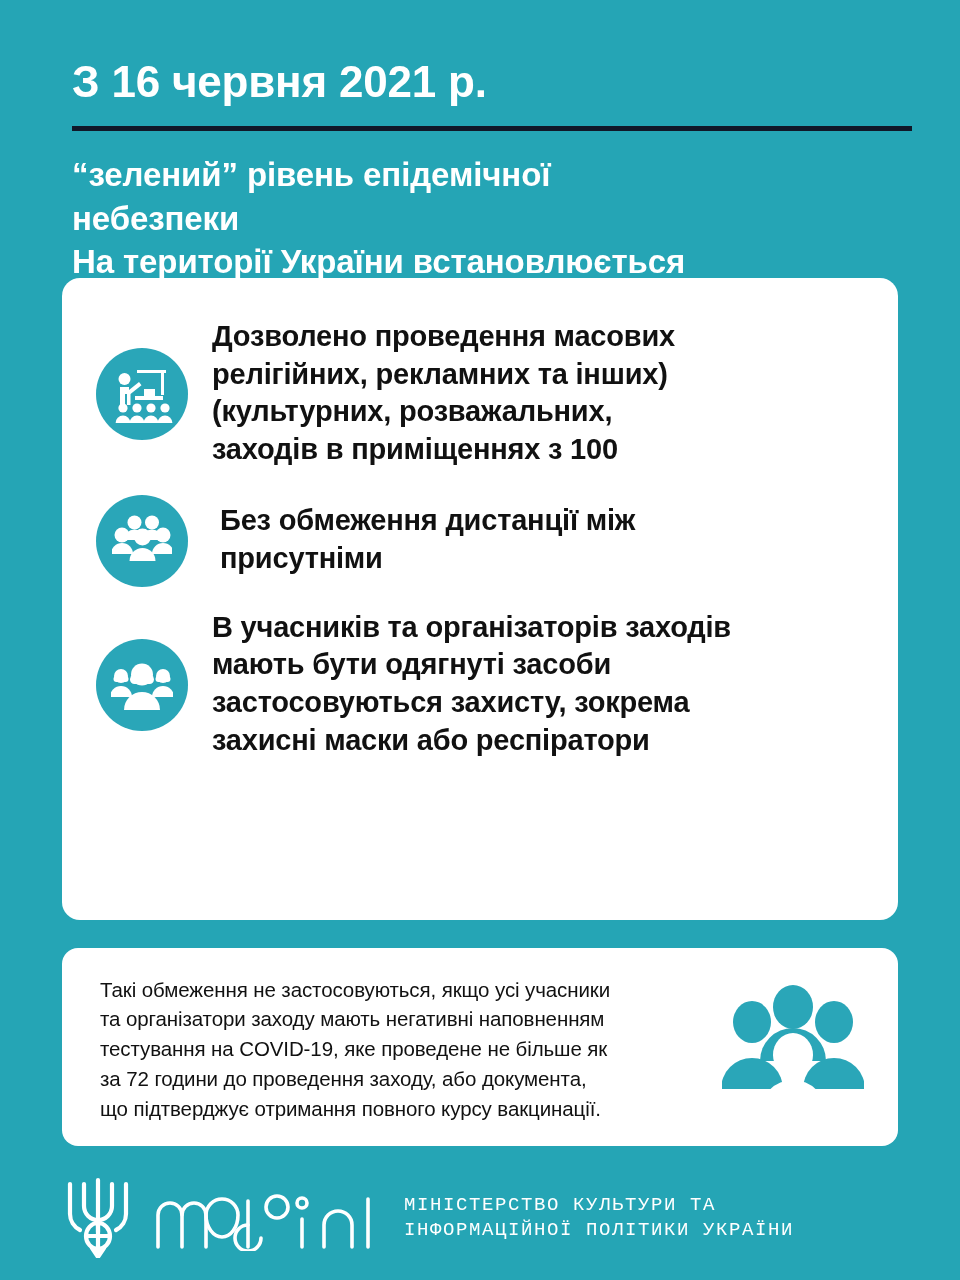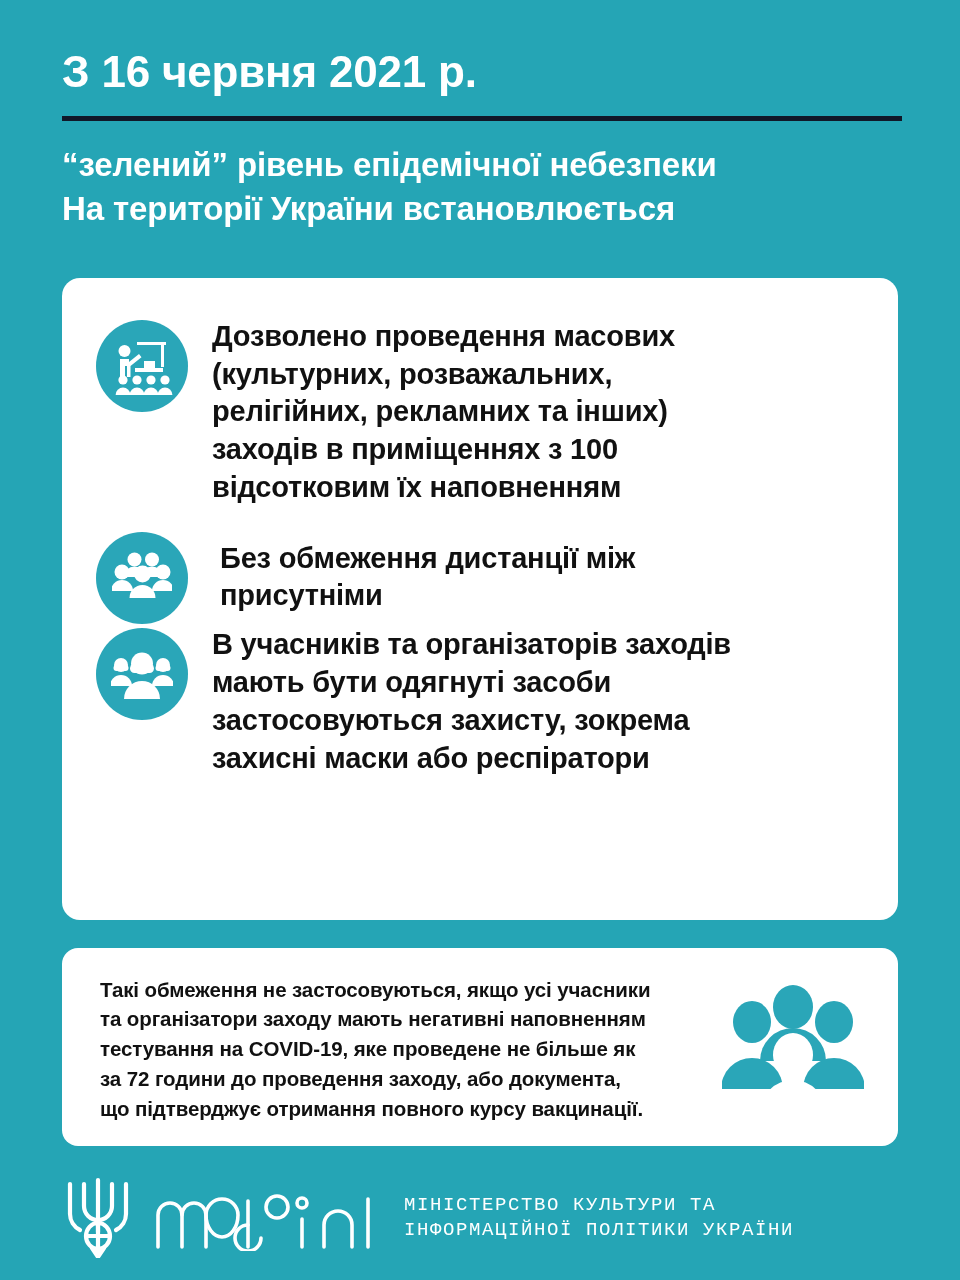--- a/index.html
+++ b/index.html
@@ -13,21 +13,21 @@
     background: #25a5b5;
     font-family: "Liberation Sans", sans-serif;
     position: relative;
     overflow: hidden;
   }
 
   .poster {
     width: 782px;
     height: 1280px;
     position: relative;
-    padding: 2px;
+    padding: 12px;
   }
 
   
   .header {
     padding: 46px 60px 0 60px;
   }
 
   .header-date {
     color: #ffffff;
     font-size: 44px;
@@ -60,21 +60,21 @@
     top: 278px;
     width: 836px;
     height: 642px;
     background: #ffffff;
     border-radius: 18px;
     padding: 34px 34px 20px 34px;
   }
 
   .rule-item {
     display: flex;
-    align-items: flex-start;
+    align-items: center;
     gap: 24px;
   }
 
   .rule-item.align-center { align-items: center; gap: 32px; }
 
   .icon-badge {
     flex: 0 0 auto;
     width: 92px;
     height: 92px;
     border-radius: 50%;
@@ -94,41 +94,41 @@
     line-height: 1.3;
     letter-spacing: -0.2px;
     padding-top: 2px;
   }
 
   .rule-text .line { display: block; }
 
   
   .rule-item-1 { margin-top: 4px; }
   .rule-item-2 { margin-top: 22px; }
-  .rule-item-3 { }
+  .rule-item-3 { margin-top: 20px; }
 
   
   .note-card {
     position: absolute;
     left: 62px;
     top: 948px;
     width: 836px;
     height: 198px;
     background: #ffffff;
     border-radius: 16px;
     padding: 26px 30px 22px 38px;
     display: flex;
     align-items: center;
     gap: 16px;
   }
 
   .note-text {
     color: #111111;
     font-size: 20.5px;
-    font-weight: 700;
+    font-weight: 400;
     line-height: 1.45;
     letter-spacing: -0.1px;
     flex: 1 1 auto;
   }
 
   .note-text .line { display: block; }
 
   .note-icon {
     flex: 0 0 auto;
     width: 150px;
@@ -200,24 +200,23 @@
             <path d="M18.6 60 a7.4 7.4 0 0 1 14.8 0z"></path>
             <circle cx="40" cy="45" r="4.6"></circle>
             <path d="M32.6 60 a7.4 7.4 0 0 1 14.8 0z"></path>
             <circle cx="54" cy="45" r="4.6"></circle>
             <path d="M46.6 60 a7.4 7.4 0 0 1 14.8 0z"></path>
           </g>
         </svg>
       </div>
       <div class="rule-text">
         <span class="line">Дозволено проведення масових</span>
+        <span class="line">релігійних, рекламних та інших)</span>
         <span class="line">(культурних, розважальних,</span>
-        <span class="line">релігійних, рекламних та інших)</span>
         <span class="line">заходів в приміщеннях з 100</span>
-        <span class="line">відсотковим їх наповненням</span>
       </div>
     </div>
 
     <div class="rule-item rule-item-2 align-center">
       <div class="icon-badge">
         <svg width="60" height="58" viewBox="0 0 60 58" aria-hidden="true">
           <g fill="#ffffff">
 
             <circle cx="22.5" cy="10.5" r="7"></circle>
             <circle cx="40" cy="10.5" r="7"></circle>

